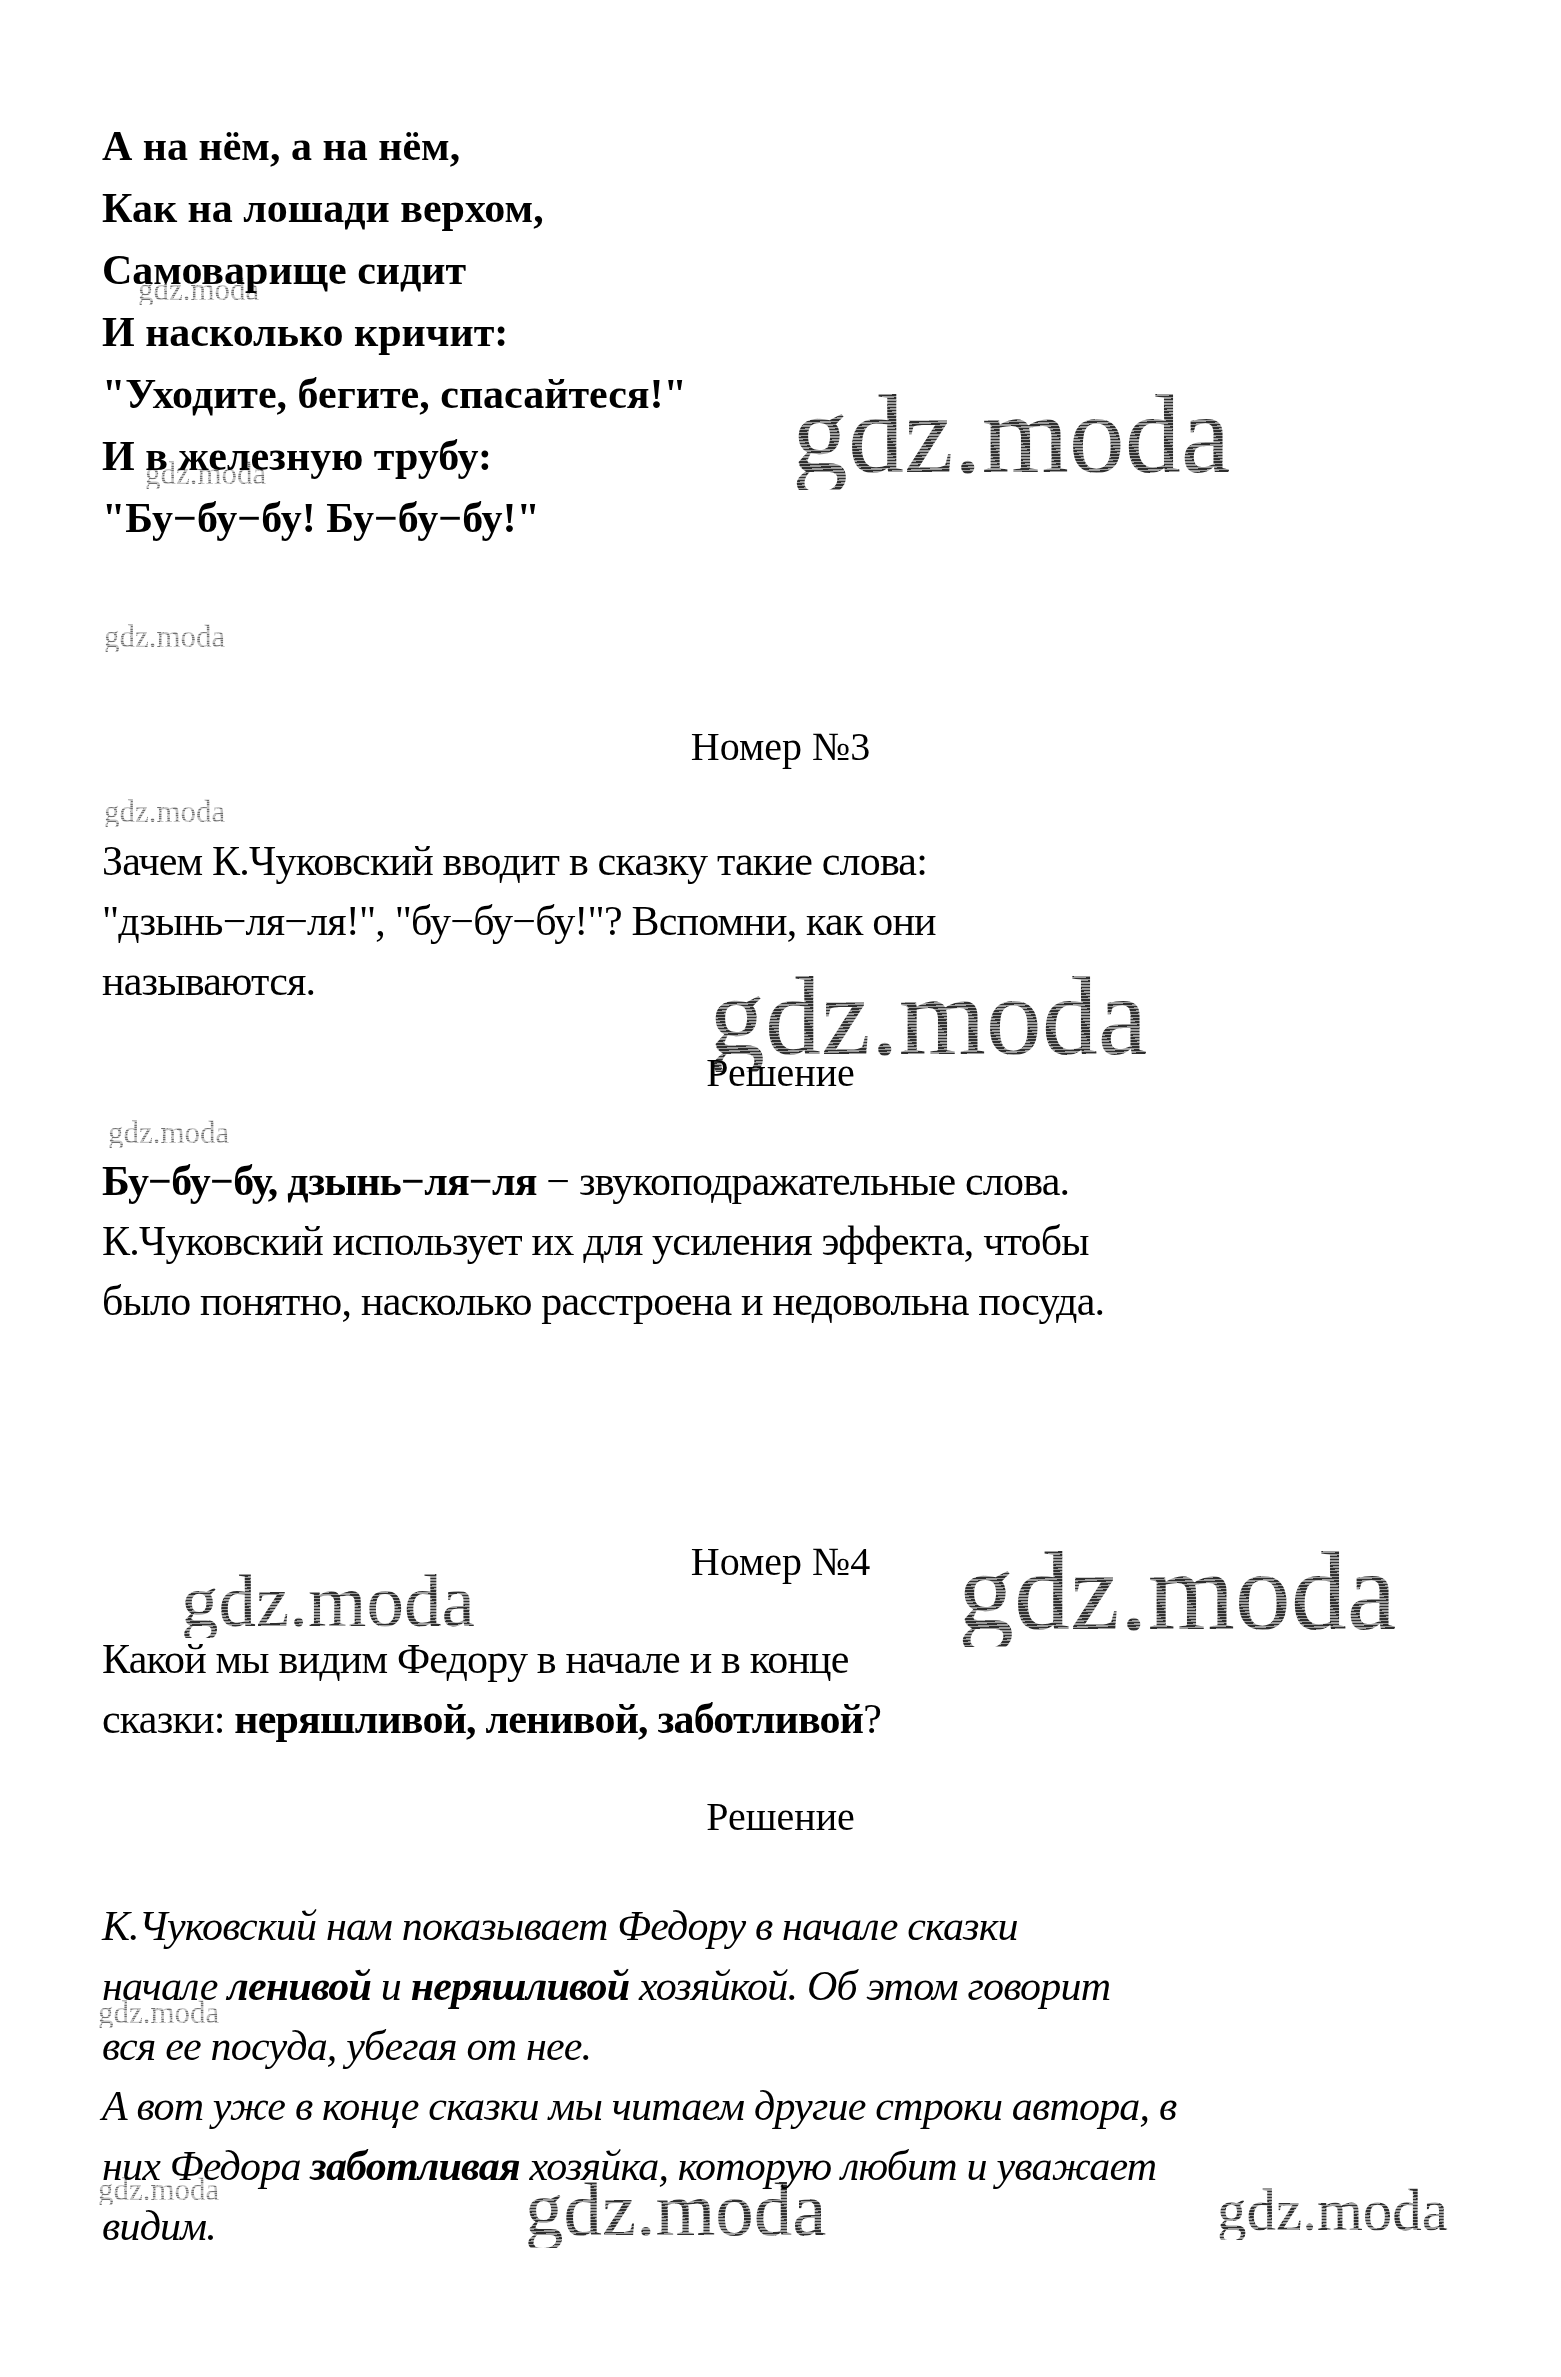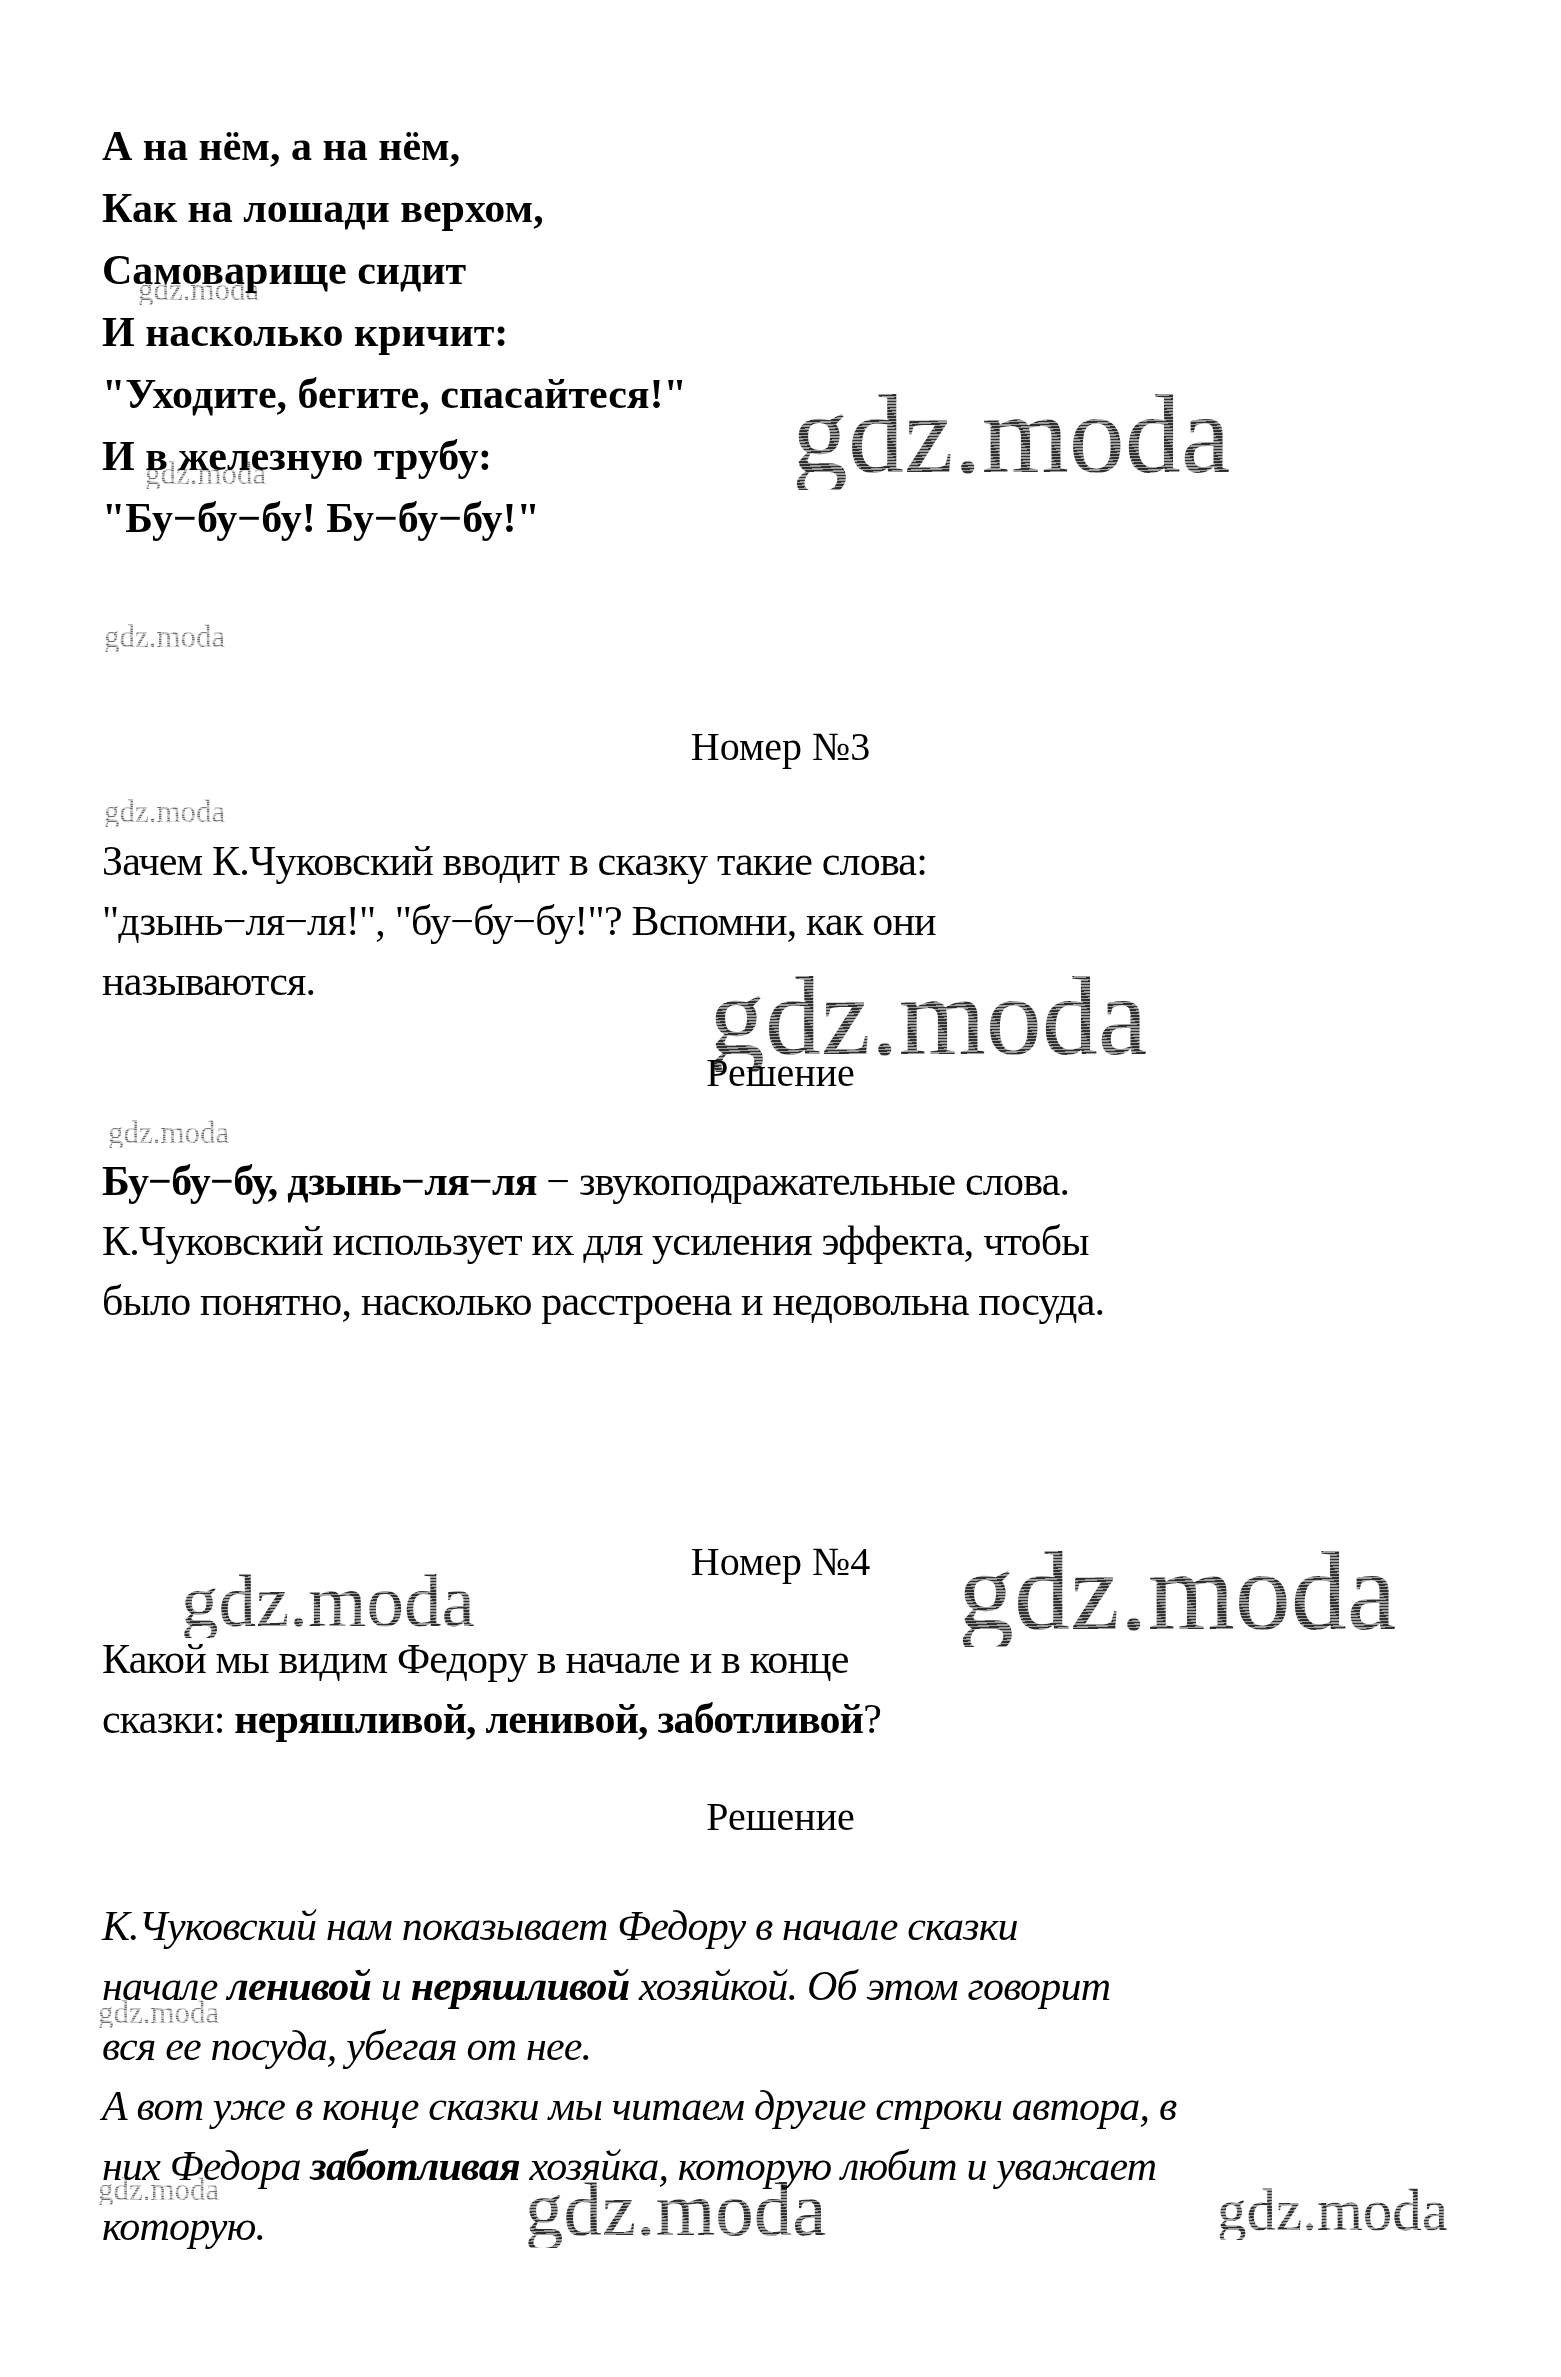--- a/index.html
+++ b/index.html
@@ -139,17 +139,17 @@
   </div>
 
   <div class="heading" style="top:1795px;">Решение</div>
 
   <div class="txt" style="left:102px; top:1896px;font-style:italic;">
     <div>К.Чуковский нам показывает Федору в начале сказки</div>
     <div><span>начале </span><span class="bold">ленивой</span><span> и </span><span class="bold">неряшливой</span><span> хозяйкой. Об этом говорит</span></div>
     <div>вся ее посуда, убегая от нее.</div>
     <div>А вот уже в конце сказки мы читаем другие строки автора, в</div>
     <div><span>них Федора </span><span class="bold">заботливая</span><span> хозяйка, которую любит и уважает</span></div>
-    <div>которую.</div>
+    <div>видим.</div>
   </div>
 
 </div>
 
 
 </body></html>

